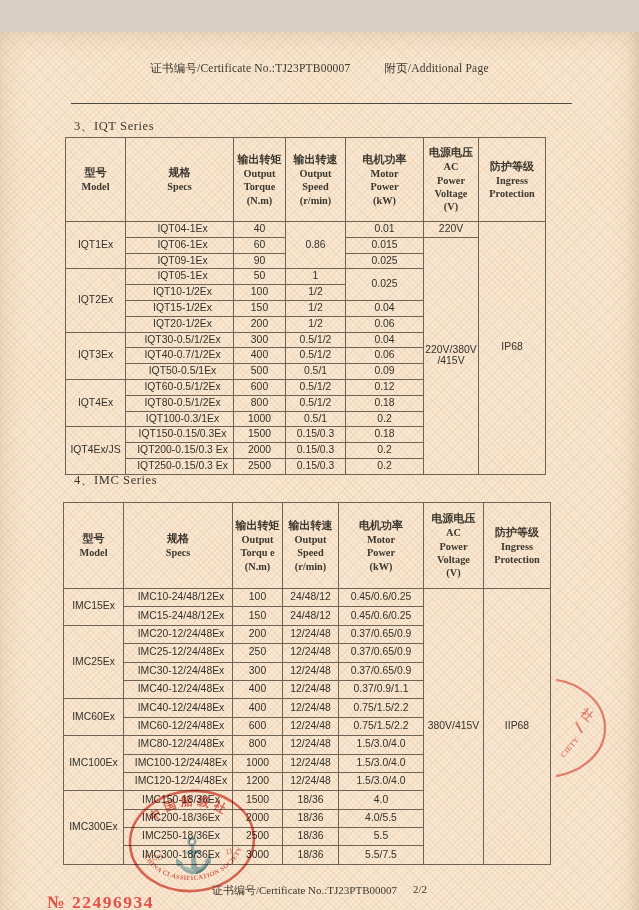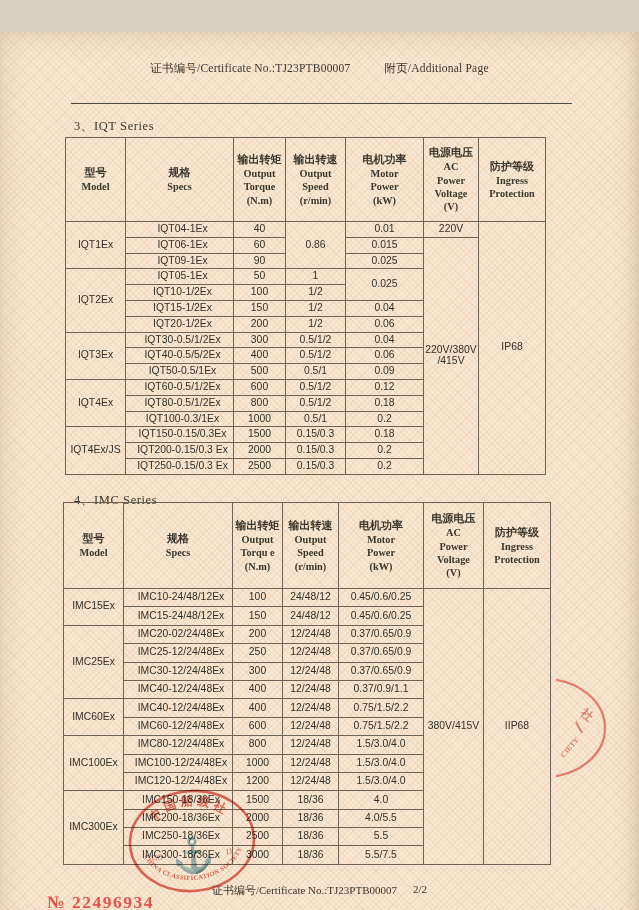--- a/index.html
+++ b/index.html
@@ -13,21 +13,21 @@
     color:#3c372e;
     margin-top:32px;
   }
   .vignette{position:absolute;inset:0;pointer-events:none;
     box-shadow:inset 0 0 28px rgba(140,100,60,.20), inset -4px -4px 10px rgba(120,90,60,.12);}
   .doc-header{position:absolute;top:29px;left:0;width:100%;
     display:flex;justify-content:center;gap:34px;font-size:11.5px;letter-spacing:.2px;}
   .rule{position:absolute;top:71px;left:71px;width:501px;height:1.4px;background:#4f4a40;}
   .section-heading{position:absolute;font-size:12.5px;letter-spacing:.6px;text-align:right;}
   #heading-iqt{top:86px;left:74px;}
-  #heading-imc{top:460px;left:74px;}
+  #heading-imc{top:440px;left:74px;}
 
   .table-wrap{position:absolute;}
   #table-iqt{top:105px;left:65px;}
   #table-imc{top:470px;left:63px;}
   table{border-collapse:collapse;table-layout:fixed;}
   #table-iqt table{width:480px;}
   #table-imc table{width:487px;}
   th,td{border:1px solid #6e6355;overflow:hidden;}
   th{font-weight:bold;vertical-align:middle;padding:1px 0;text-align:center;}
   #table-iqt thead tr{height:84px;}
@@ -163,21 +163,21 @@
             <td>0.06</td>
           </tr>
           <tr>
             <td rowspan="3">IQT3Ex</td>
             <td class="left">IQT30-0.5/1/2Ex</td>
             <td>300</td>
             <td>0.5/1/2</td>
             <td>0.04</td>
           </tr>
           <tr>
-            <td class="left">IQT40-0.5/5/2Ex</td>
+            <td class="left">IQT40-0.7/1/2Ex</td>
             <td>400</td>
             <td>0.5/1/2</td>
             <td>0.06</td>
           </tr>
           <tr>
             <td class="left">IQT50-0.5/1Ex</td>
             <td>500</td>
             <td>0.5/1</td>
             <td>0.09</td>
           </tr>
@@ -289,21 +289,21 @@
             <td rowspan="15">IIP68</td>
           </tr>
           <tr>
             <td class="left">IMC15-24/48/12Ex</td>
             <td>150</td>
             <td>24/48/12</td>
             <td>0.45/0.6/0.25</td>
           </tr>
           <tr>
             <td rowspan="4">IMC25Ex</td>
-            <td class="left">IMC20-02/24/48Ex</td>
+            <td class="left">IMC20-12/24/48Ex</td>
             <td>200</td>
             <td>12/24/48</td>
             <td>0.37/0.65/0.9</td>
           </tr>
           <tr>
             <td class="left">IMC25-12/24/48Ex</td>
             <td>250</td>
             <td>12/24/48</td>
             <td>0.37/0.65/0.9</td>
           </tr>

